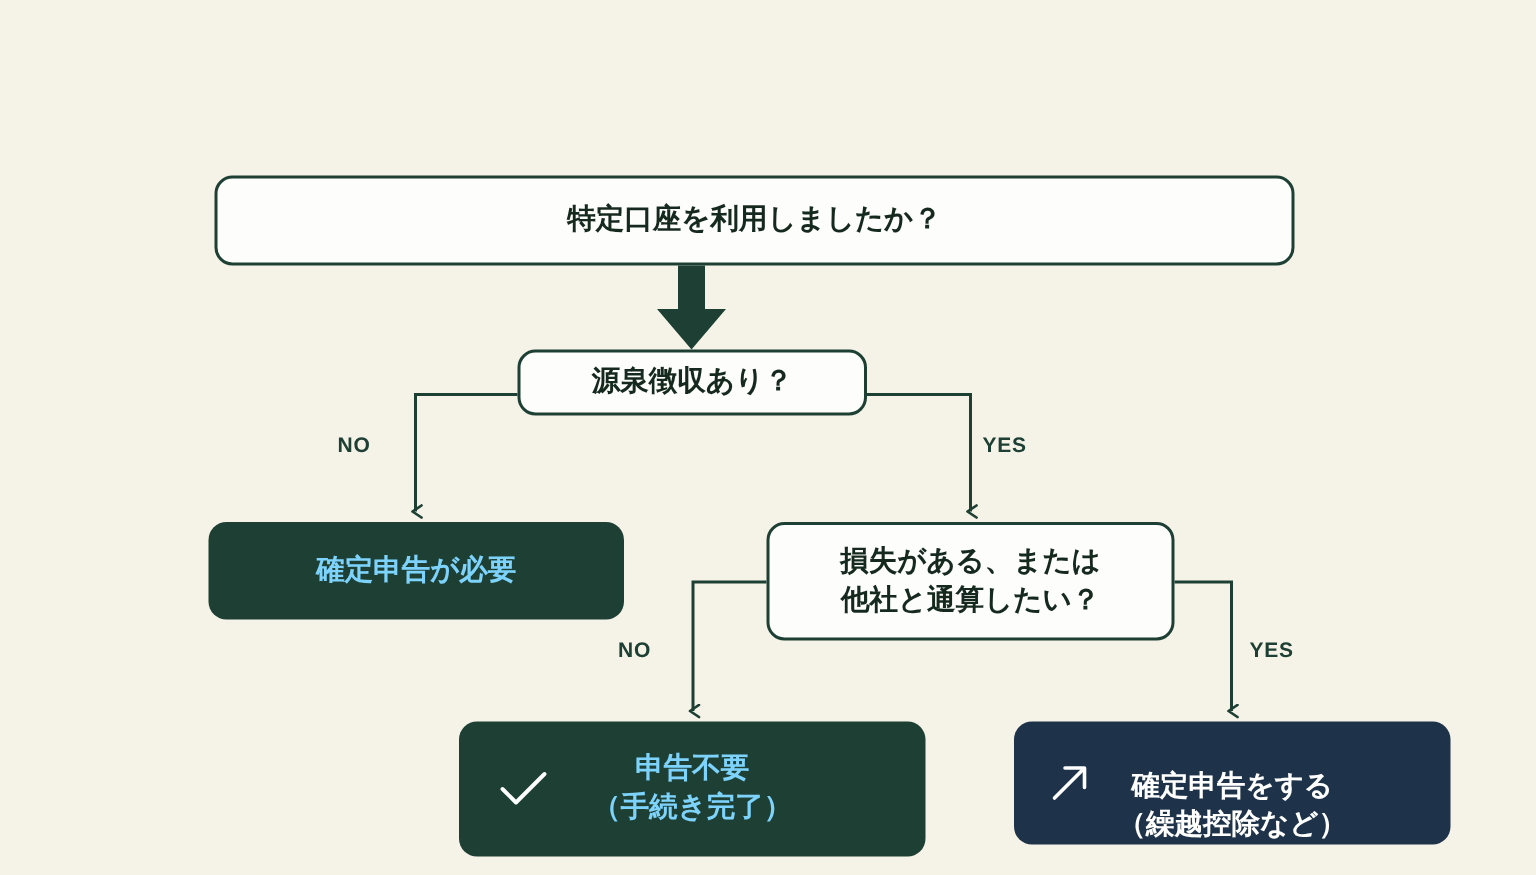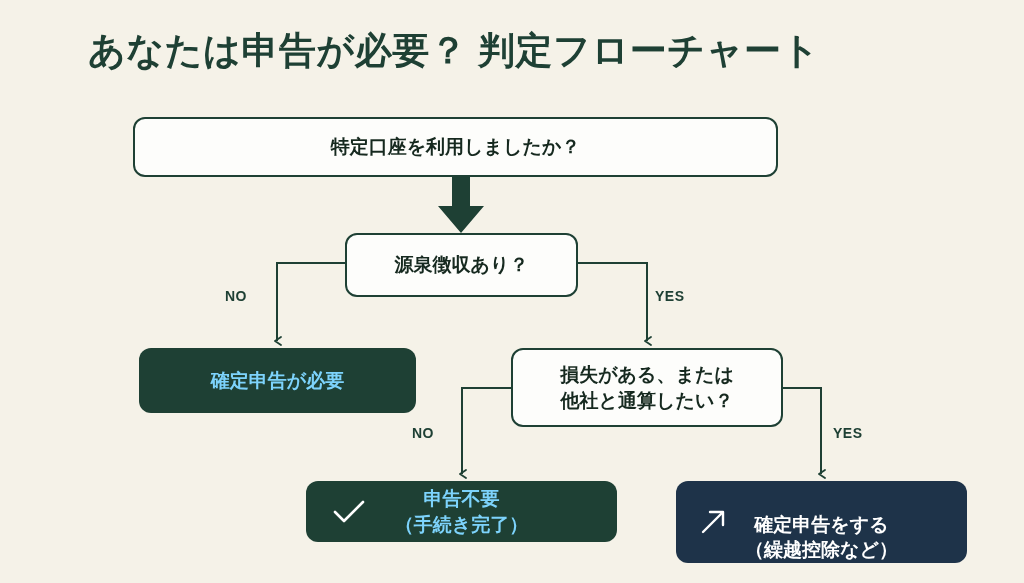--- a/index.html
+++ b/index.html
@@ -69,40 +69,39 @@
     justify-content: center;
   }
   .edge-label {
     position: absolute;
     font-size: 14px;
     font-weight: bold;
     color: #1e4034;
     letter-spacing: 0.5px;
     white-space: nowrap;
   }
-  #q1 { left: 133px; top: 117px; width: 645px; height: 60px; font-size: 19px; }
-  #q2 { left: 345px; top: 233px; width: 233px; height: 64px; font-size: 19px; }
+  #q1 { left: 143px; top: 117px; width: 720px; height: 60px; font-size: 19px; }
+  #q2 { left: 345px; top: 233px; width: 233px; height: 44px; font-size: 19px; }
   #q3 { left: 511px; top: 348px; width: 272px; height: 79px; font-size: 19px; }
   #q3 .node-label { text-align: center; }
   #r1 { left: 139px; top: 348px; width: 277px; height: 65px; font-size: 19px; }
-  #r2 { left: 306px; top: 481px; width: 311px; height: 61px; font-size: 19px; }
+  #r2 { left: 306px; top: 481px; width: 311px; height: 90px; font-size: 19px; }
   #r3 { left: 676px; top: 481px; width: 291px; height: 82px; font-size: 19px; align-items: flex-end; }
   #r2 .node-icon { left: 26px; top: 50%; transform: translateY(-50%); }
   #r3 .node-icon { left: 22px; top: 50%; transform: translateY(-50%); }
   #lbl-no-1 { left: 225px; top: 288px; }
   #lbl-yes-1 { left: 655px; top: 288px; }
   #lbl-no-2 { left: 412px; top: 425px; }
   #lbl-yes-2 { left: 833px; top: 425px; }
 </style>
 </head>
 <body>
 
 <div id="canvas">
 
-  <div class="page-title">あなたは申告が必要？ 判定フローチャート</div>
 
   <svg id="svg-layer" viewBox="0 0 1024 583" xmlns="http://www.w3.org/2000/svg">
     <defs>
       <marker id="thin-arrow" markerWidth="10" markerHeight="10" refX="5" refY="5" orient="auto" markerUnits="userSpaceOnUse">
         <path d="M1,1 L5,7 L9,1" fill="none" stroke="#1e4034" stroke-width="1.8" stroke-linecap="round" stroke-linejoin="round"></path>
       </marker>
     </defs>
 
     <g>
       <path d="M452,177 L470,177 L470,206 L484,206 L461,233 L438,206 L452,206 Z" fill="#1e4034"></path>

